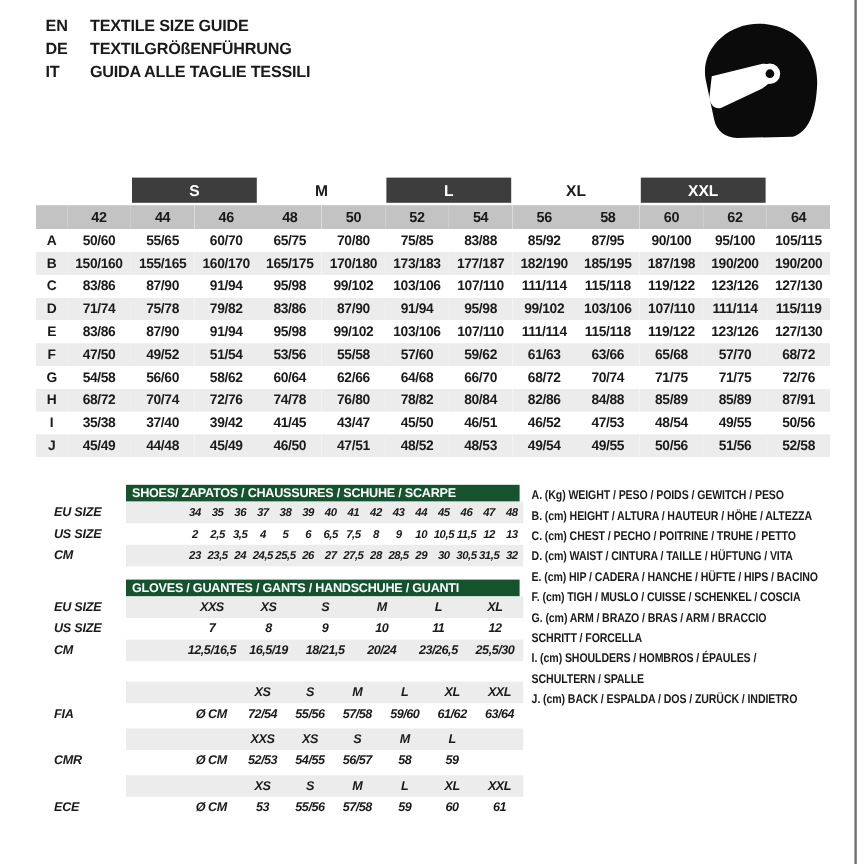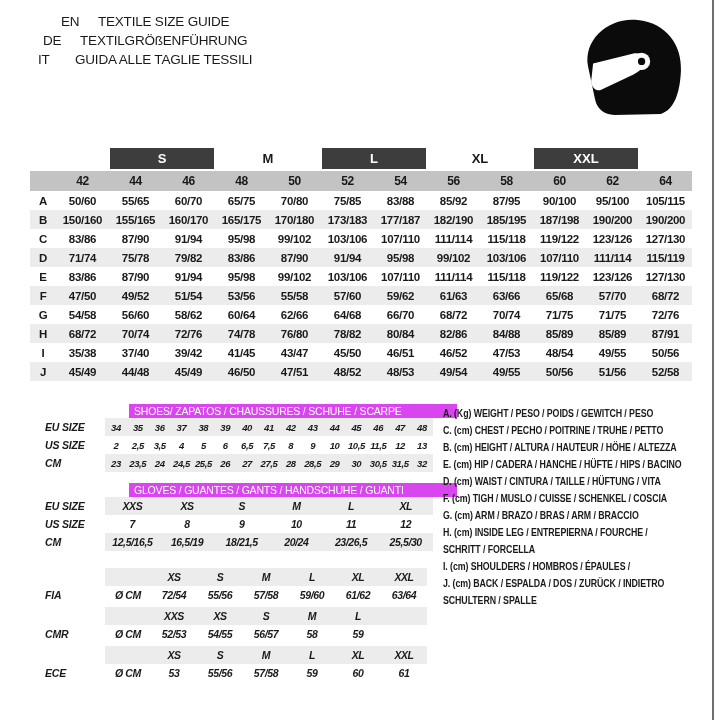--- a/index.html
+++ b/index.html
@@ -1,21 +1,21 @@
 <!DOCTYPE html>
 <html><head>
 <meta charset="utf-8">
 <style>
   html,body{margin:0;padding:0;background:#fff;}
   .page{position:relative;width:720px;height:720px;background:#ffffff;overflow:hidden;
         font-family:"Liberation Sans",sans-serif;color:#1a1a1a;}
 
   
   .languages{position:absolute;left:38px;top:12px;}
-  .lang-row{display:flex;font-weight:normal;font-size:13.5px;line-height:19px;letter-spacing:-0.2px;justify-content:center;}
+  .lang-row{display:flex;font-weight:bold;font-size:13.5px;line-height:19px;letter-spacing:-0.2px;}
   .lang-code{width:37px;flex:0 0 37px;}
 
   
   .helmet-svg{position:absolute;left:580px;top:16px;width:106px;height:104px;}
 
   
   table.main{position:absolute;left:30px;top:146px;width:662px;border-collapse:collapse;
              table-layout:fixed;font-weight:bold;}
   table.main td{padding:0;text-align:center;font-size:11.5px;letter-spacing:-0.3px;white-space:nowrap;overflow:hidden;}
   tr.group-row{height:25px;}
@@ -24,29 +24,29 @@
   .gbox.plain{background:none;color:#1a1a1a;}
   tr.num-row{background:#c3c3c3;height:20px;}
   tr.num-row td{font-size:12px;}
   tr.mrow{height:19px;}
   tr.stripe{background:#ececec;}
   td.rowlab{text-align:left;padding-left:8px;font-size:12px;}
 
   
   .bottom{position:absolute;left:30px;top:404px;width:406px;}
   .section{position:relative;}
-  .sec-bar{margin-left:99px;height:14px;line-height:14px;background:#d946ef;color:#fff;
-           font-size:10.5px;font-weight:normal;padding-left:5px;letter-spacing:-0.2px;
+  .sec-bar{margin-left:75px;height:14px;line-height:14px;background:#14532d;color:#fff;
+           font-size:10.5px;font-weight:bold;padding-left:5px;letter-spacing:-0.2px;
            box-sizing:border-box;white-space:nowrap;overflow:hidden;}
   .bar-wide{width:328px;}
   .bar-narrow{width:250px;}
   .sec-row{display:flex;height:18px;align-items:center;font-style:italic;}
   .sec-label{width:75px;flex:0 0 75px;padding-left:15px;box-sizing:border-box;
              font-size:10.5px;font-weight:bold;letter-spacing:-0.2px;}
-  .sec-cells{display:flex;width:328px;height:100%;align-items:center;}
+  .sec-cells{display:flex;width:328px;height:100%;align-items:center;padding-left:48px;}
   .sec-cells.shaded{background:#ececec;}
   .sec-cell{flex:1;text-align:center;font-size:10.5px;font-weight:bold;letter-spacing:-0.4px;white-space:nowrap;}
   .shoes-sec .sec-cell{font-size:9.5px;}
   .gloves-sec{margin-top:11px;}
   .helmet-sec{margin-top:17px;}
   .helmet-sec .sec-cells{width:322px;}
   .helmet-sec .sec-cell.diam{flex:0 0 46px;}
   .hgroup{margin-bottom:3px;}
 
   
@@ -476,28 +476,27 @@
               </div>
             </div>
           </div>
         </div>
     </div>
 
   </div>
 
   <div class="legend">
       <div class="legend-line"><span class="cond">A. (Kg) WEIGHT / PESO / POIDS / GEWITCH / PESO</span></div>
+      <div class="legend-line"><span class="cond">B. (cm) HEIGHT / ALTURA / HAUTEUR / HÖHE / ALTEZZA</span></div>
       <div class="legend-line"><span class="cond">C. (cm) CHEST / PECHO / POITRINE / TRUHE / PETTO</span></div>
-      <div class="legend-line"><span class="cond">B. (cm) HEIGHT / ALTURA / HAUTEUR / HÖHE / ALTEZZA</span></div>
+      <div class="legend-line"><span class="cond">D. (cm) WAIST / CINTURA / TAILLE / HÜFTUNG / VITA</span></div>
       <div class="legend-line"><span class="cond">E. (cm) HIP / CADERA / HANCHE / HÜFTE / HIPS / BACINO</span></div>
-      <div class="legend-line"><span class="cond">D. (cm) WAIST / CINTURA / TAILLE / HÜFTUNG / VITA</span></div>
       <div class="legend-line"><span class="cond">F. (cm) TIGH / MUSLO / CUISSE / SCHENKEL / COSCIA</span></div>
       <div class="legend-line"><span class="cond">G. (cm) ARM / BRAZO / BRAS / ARM / BRACCIO</span></div>
-      <div class="legend-line"><span class="cond">H. (cm) INSIDE LEG / ENTREPIERNA / FOURCHE /</span></div>
       <div class="legend-line"><span class="cond">SCHRITT / FORCELLA</span></div>
       <div class="legend-line"><span class="cond">I. (cm) SHOULDERS / HOMBROS / ÉPAULES /</span></div>
+      <div class="legend-line"><span class="cond">SCHULTERN / SPALLE</span></div>
       <div class="legend-line"><span class="cond">J. (cm) BACK / ESPALDA / DOS / ZURÜCK / INDIETRO</span></div>
-      <div class="legend-line"><span class="cond">SCHULTERN / SPALLE</span></div>
     </div>
 
   <div class="edge-line"></div>
 
 </div>
 
 </body></html>

